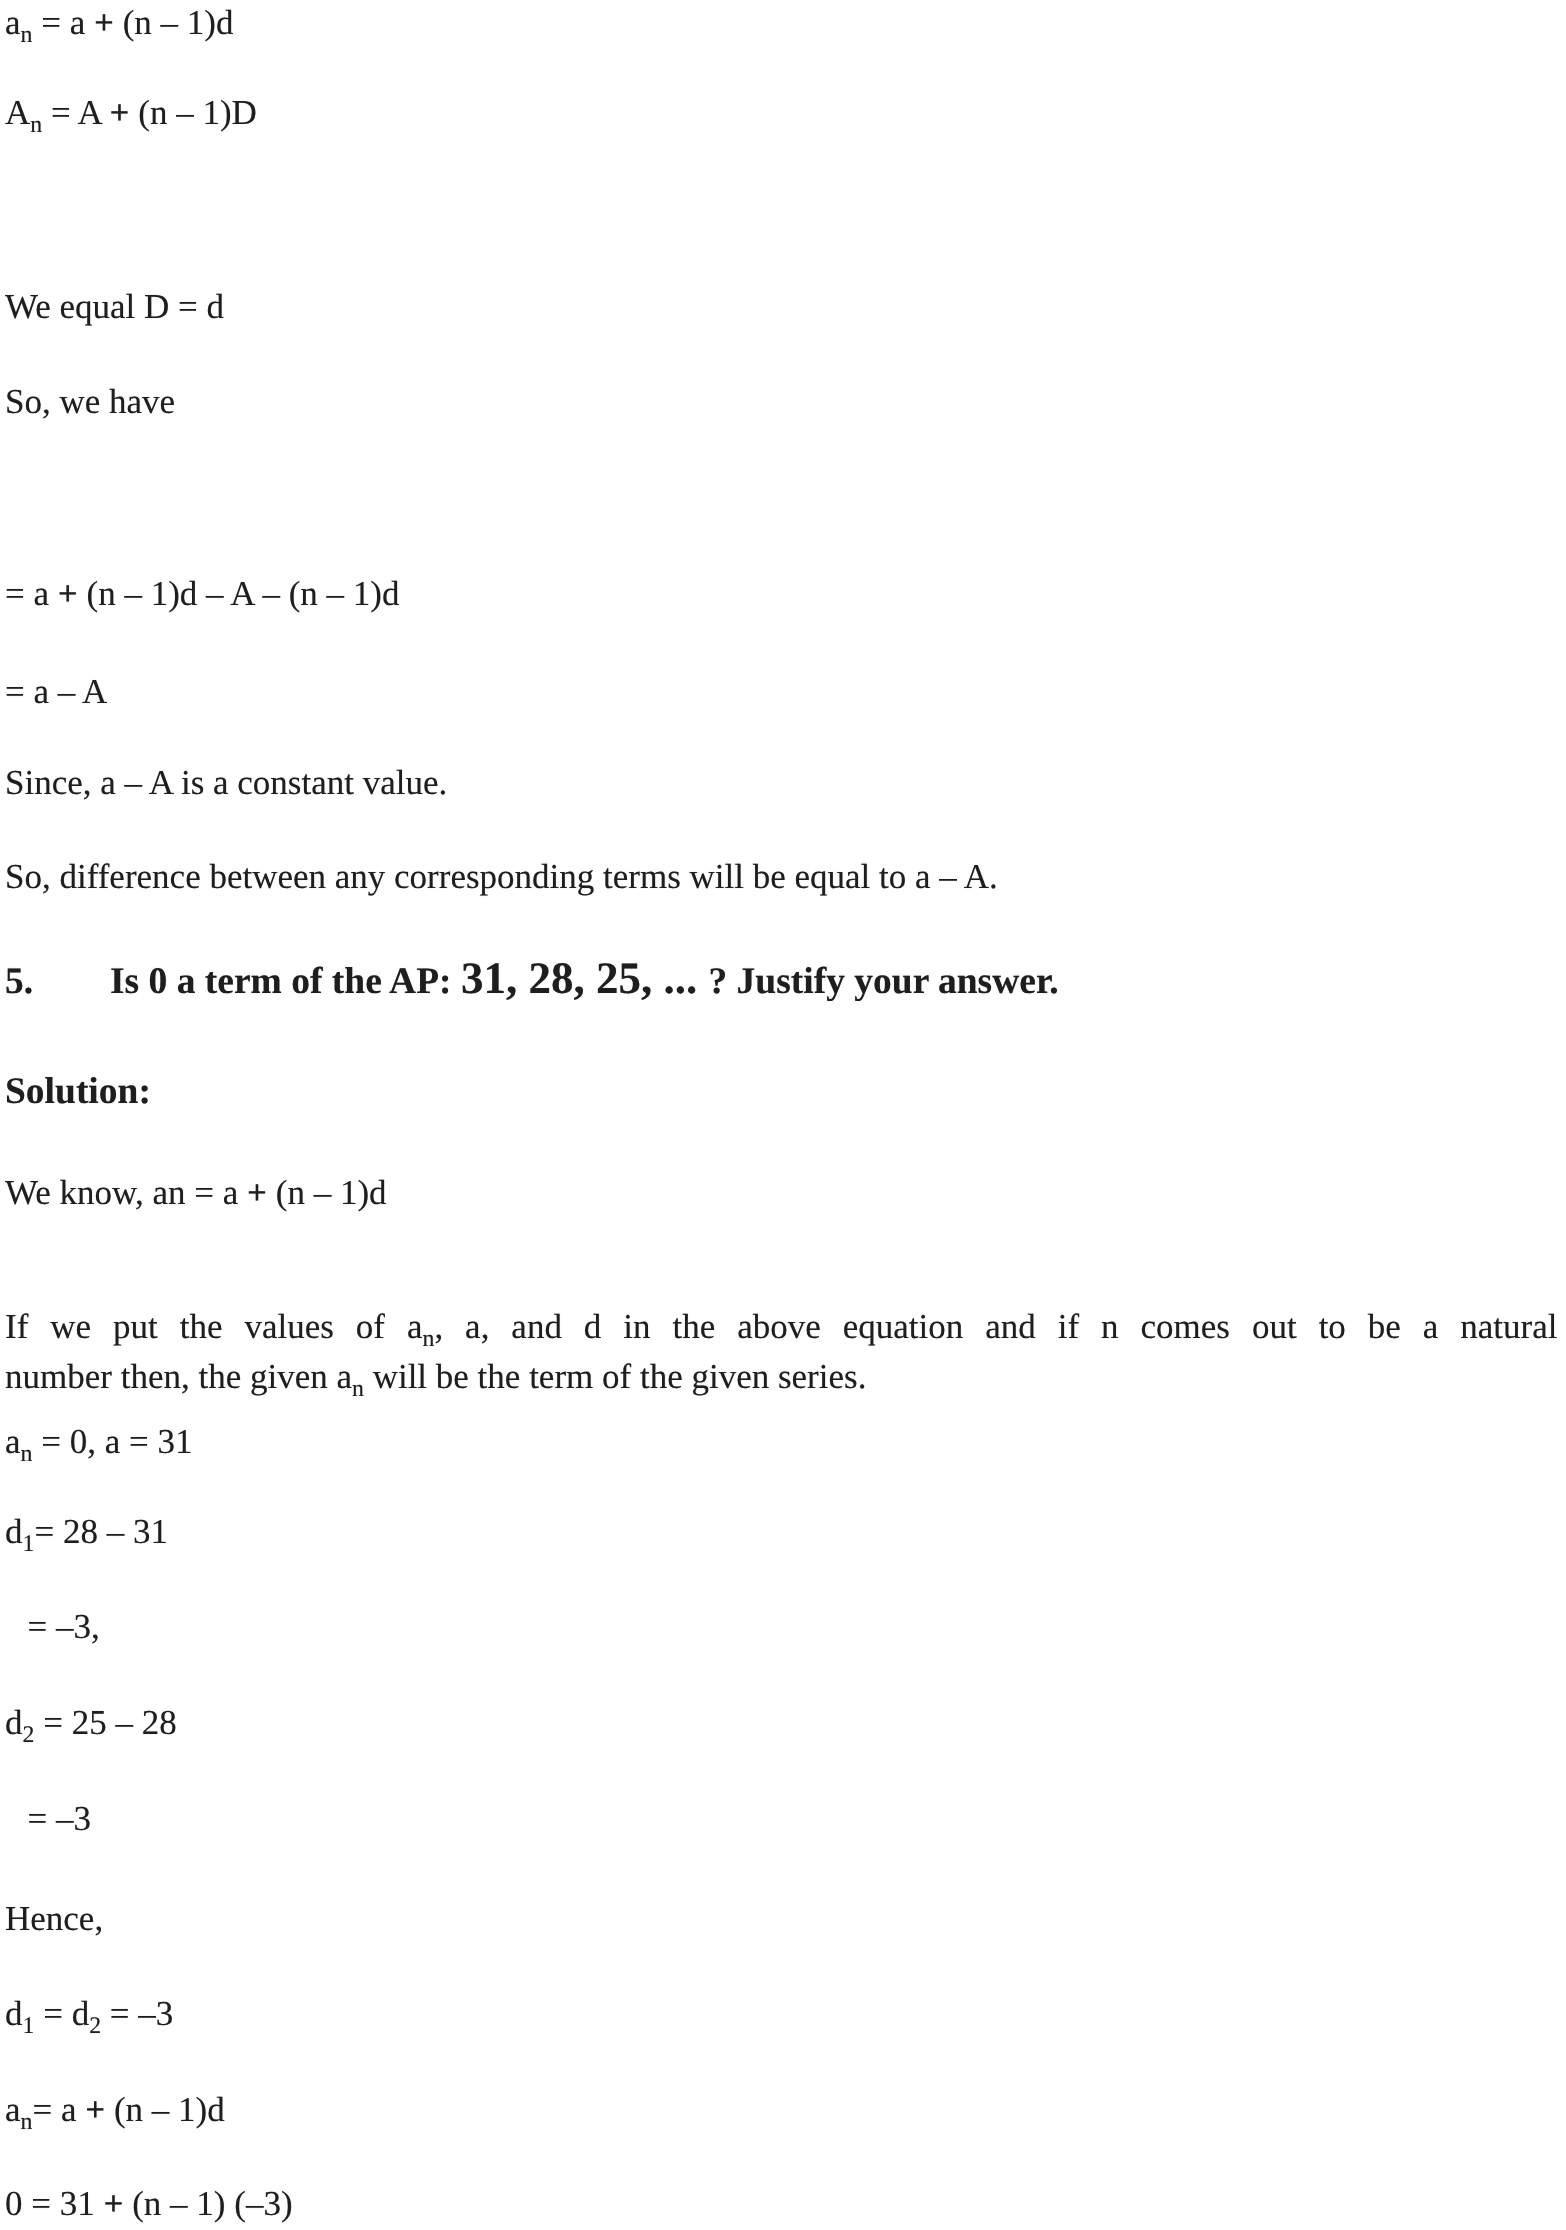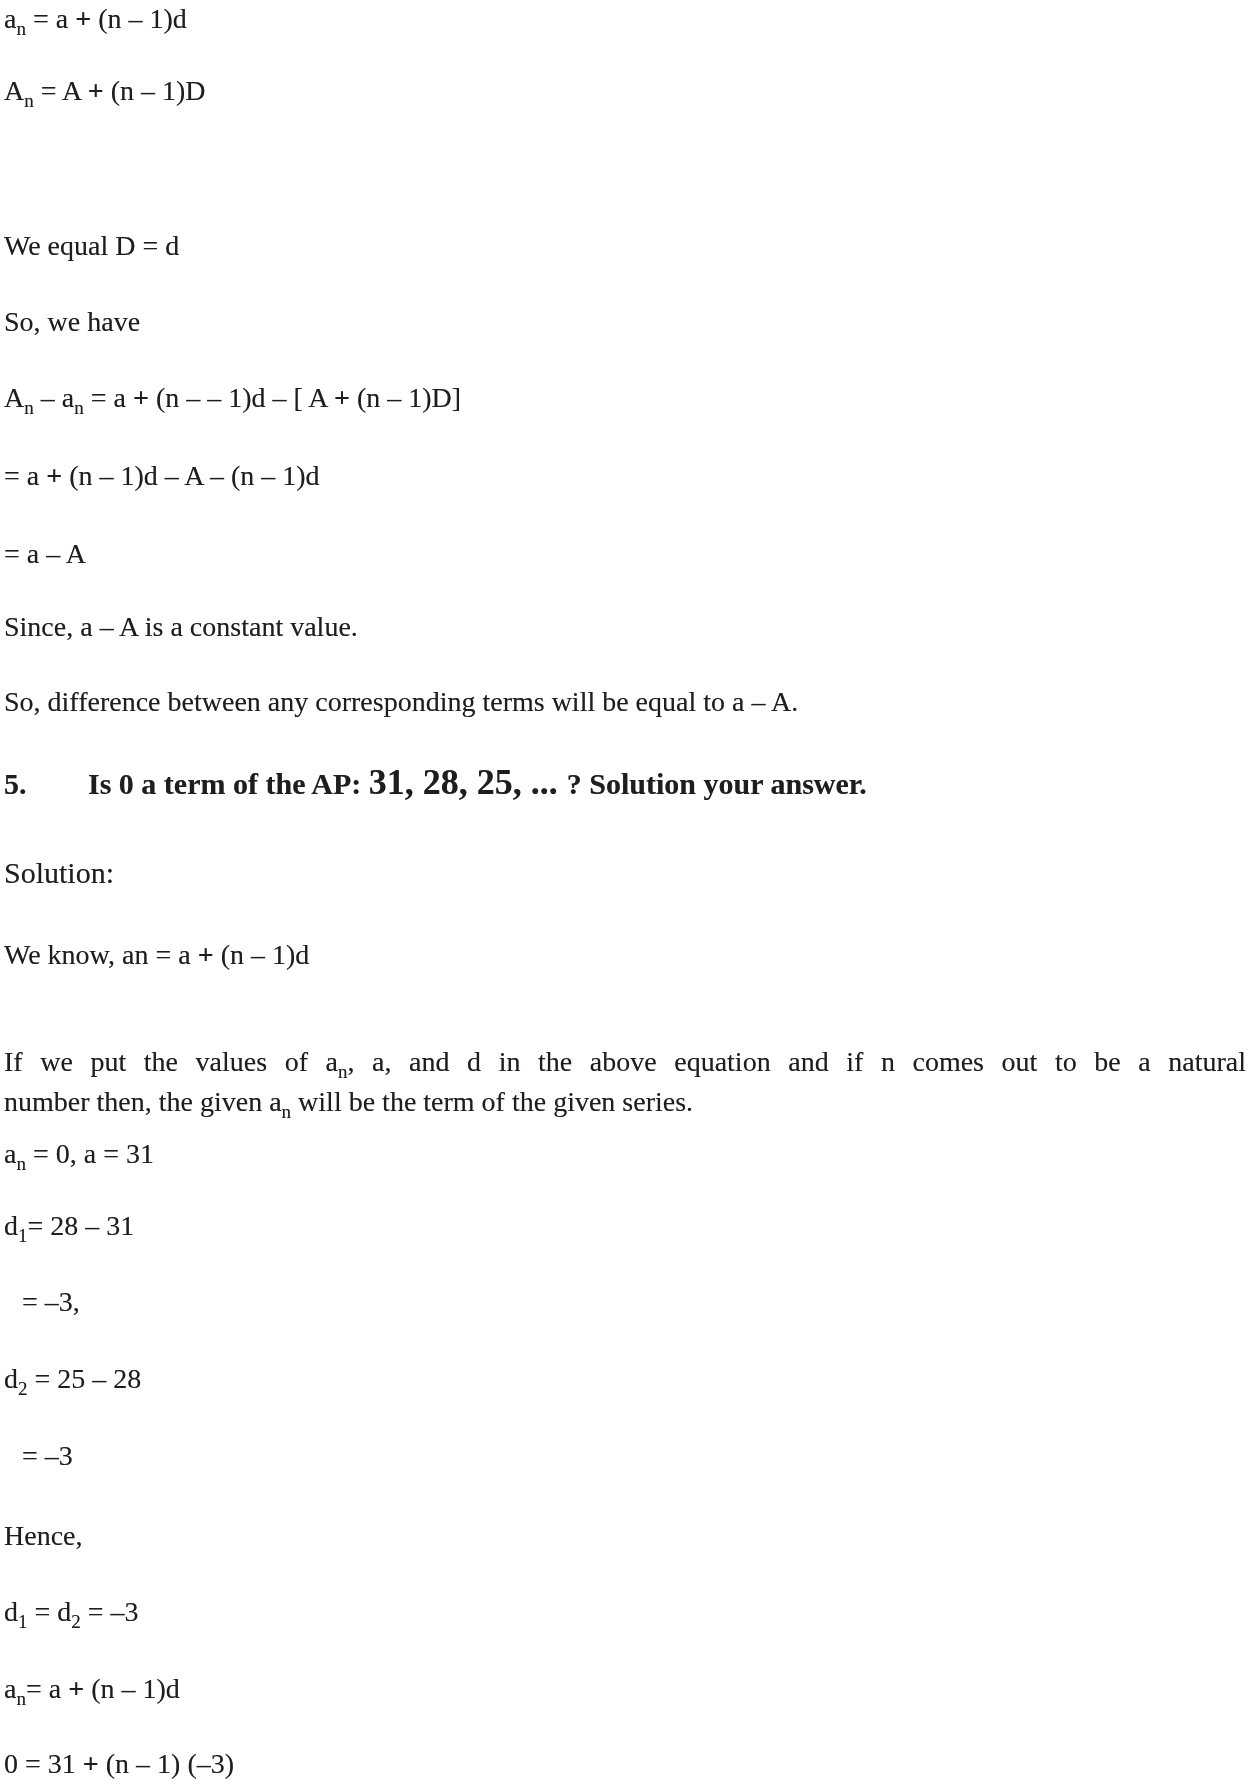--- a/index.html
+++ b/index.html
@@ -35,21 +35,21 @@
     white-space: pre;
   }
   .qnum { width: 84px; flex: 0 0 auto; }
   .qtext { font-weight: 700; }
   .qmath { font-weight: 700; font-size: 36px; }
   .subhead {
     position: absolute;
     left: 4px;
     top: 854px;
     font-size: 30px;
-    font-weight: 400;
+    font-weight: 700;
     line-height: 38px;
   }
   .para {
     position: absolute;
     left: 4px;
     top: 1014px;
     width: 1242px;
     font-size: 28px;
     line-height: 40px;
     margin-top: 28px;
@@ -58,29 +58,28 @@
 </style>
 </head>
 <body>
 
 <div class="page">
 
   <div class="line" style="top:2px">a<sub>n</sub> = a <span class="plus">+</span> (n – 1)d</div>
   <div class="line" style="top:74px">A<sub>n</sub> = A <span class="plus">+</span> (n – 1)D</div>
   <div class="line" style="top:229px">We equal D = d</div>
   <div class="line" style="top:305px">So, we have</div>
-  <div class="line" style="top:381px">A<sub>n</sub> – a<sub>n</sub> = a <span class="plus">+</span> (n – – 1)d – [ A <span class="plus">+</span> (n – 1)D]</div>
   <div class="line" style="top:459px">= a <span class="plus">+</span> (n – 1)d – A – (n – 1)d</div>
   <div class="line" style="top:537px">= a – A</div>
   <div class="line" style="top:610px">Since, a – A is a constant value.</div>
   <div class="line" style="top:685px">So, difference between any corresponding terms will be equal to a – A.</div>
 
   <div class="heading">
     <span class="qnum">5.</span>
-    <span class="qtext"><span>Is 0 a term of the AP: </span><span class="qmath">31, 28, 25, ... </span><span>? Solution your answer.</span></span>
+    <span class="qtext"><span>Is 0 a term of the AP: </span><span class="qmath">31, 28, 25, ... </span><span>? Justify your answer.</span></span>
   </div>
 
   <div class="subhead">Solution:</div>
 
   <div class="line" style="top:938px">We know, an = a <span class="plus">+</span> (n – 1)d</div>
 
   <div class="para">
     <div class="pjust">If we put the values of a<sub>n</sub>, a, and d in the above equation and if n comes out to be a natural</div>
     <div>number then, the given a<sub>n</sub> will be the term of the given series.</div>
   </div>

